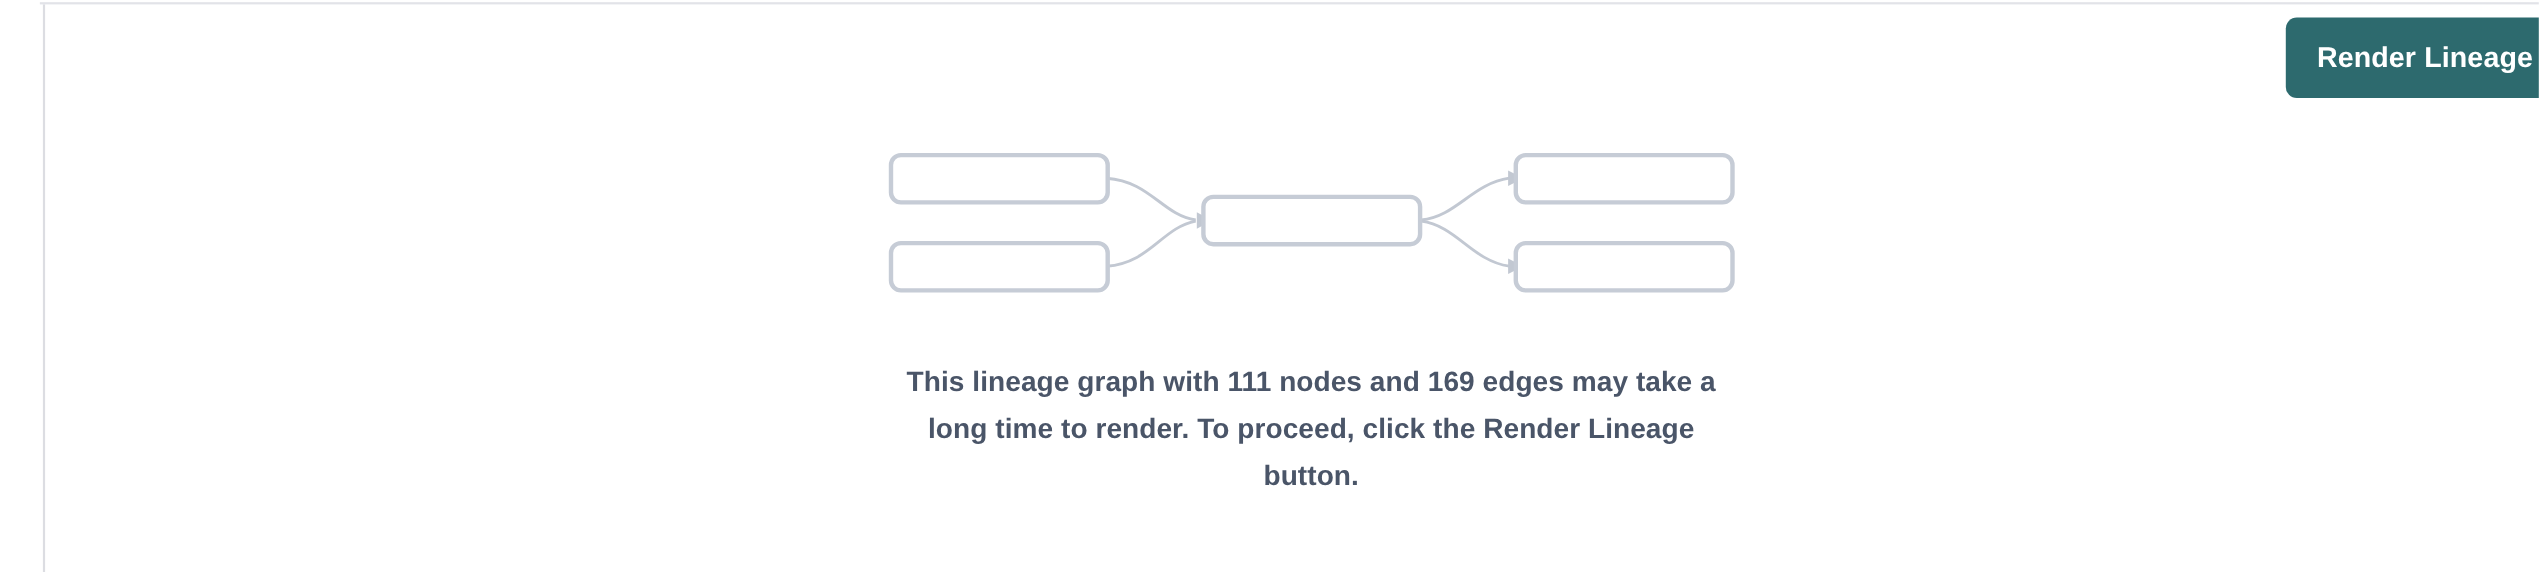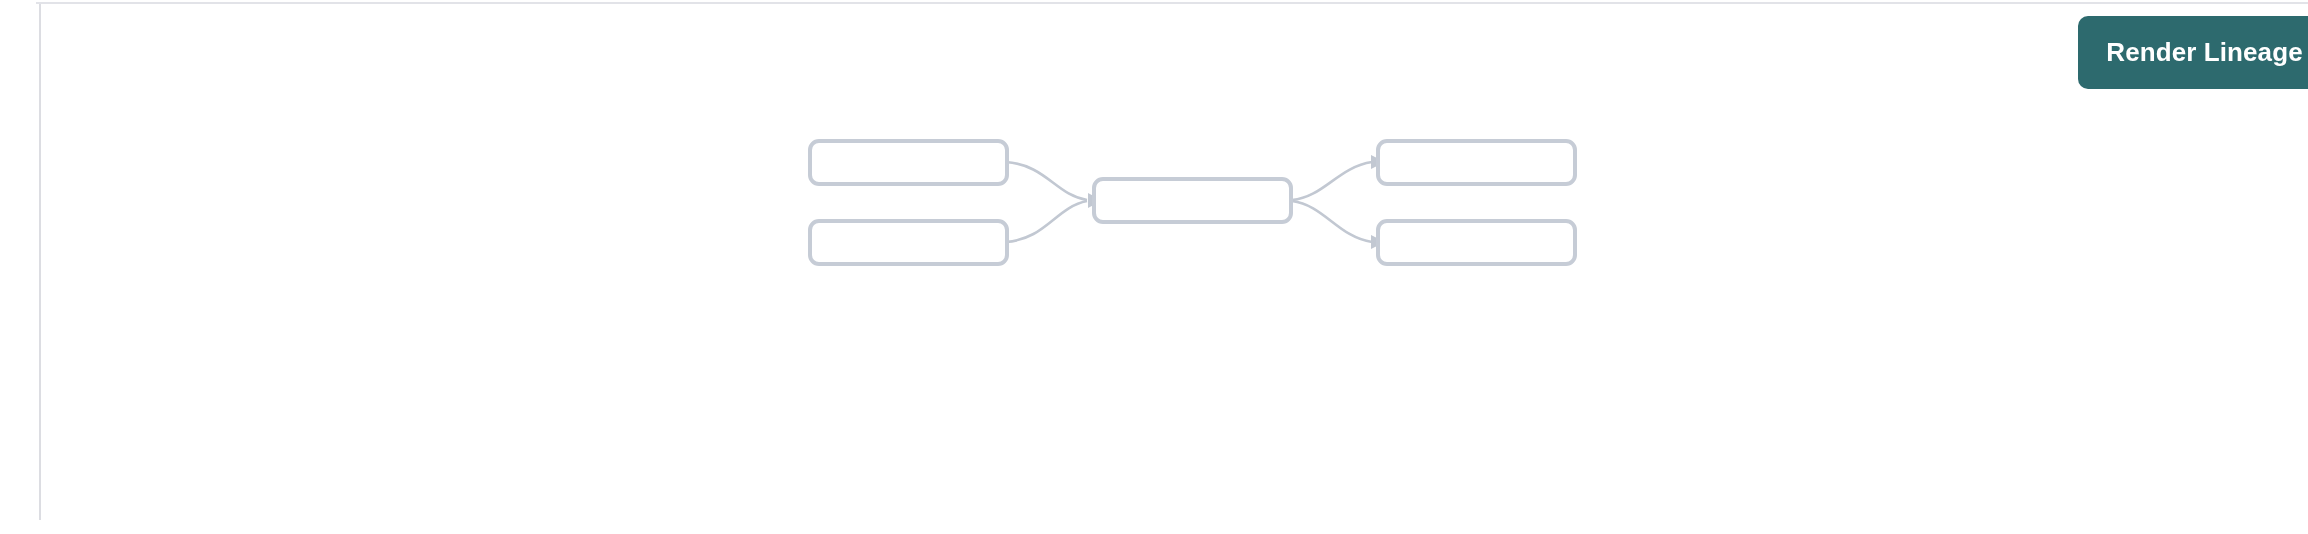--- a/index.html
+++ b/index.html
@@ -126,14 +126,15 @@
       <polygon class="ghead" points="565,100 579,107 565,114"></polygon>
 
       <rect class="gnode" x="4" y="6" width="197" height="43" rx="9" ry="9"></rect>
       <rect class="gnode" x="4" y="86" width="197" height="43" rx="9" ry="9"></rect>
       <rect class="gnode" x="288" y="44" width="197" height="43" rx="9" ry="9"></rect>
       <rect class="gnode" x="572" y="6" width="197" height="43" rx="9" ry="9"></rect>
       <rect class="gnode" x="572" y="86" width="197" height="43" rx="9" ry="9"></rect>
     </svg>
   </div>
 
+  <div id="lineage-warning-message">This lineage graph with 111 nodes and 169 edges may take a long time to render. To proceed, click the Render Lineage button.</div>
 
 </div>
 
 </body></html>

